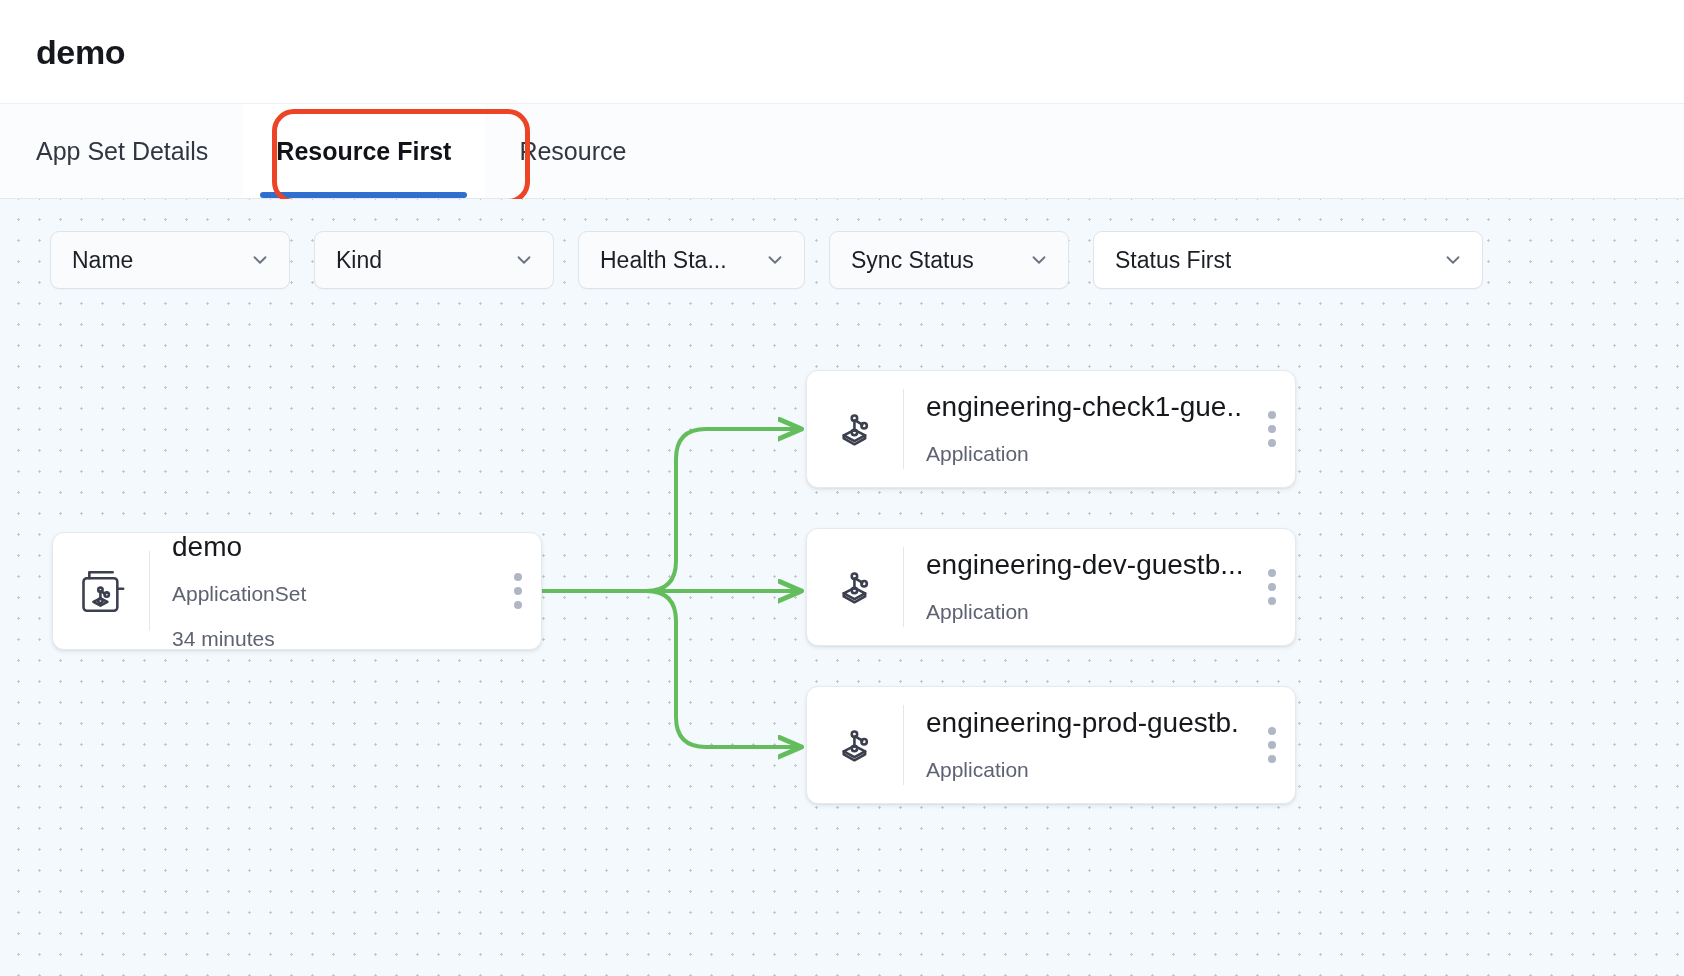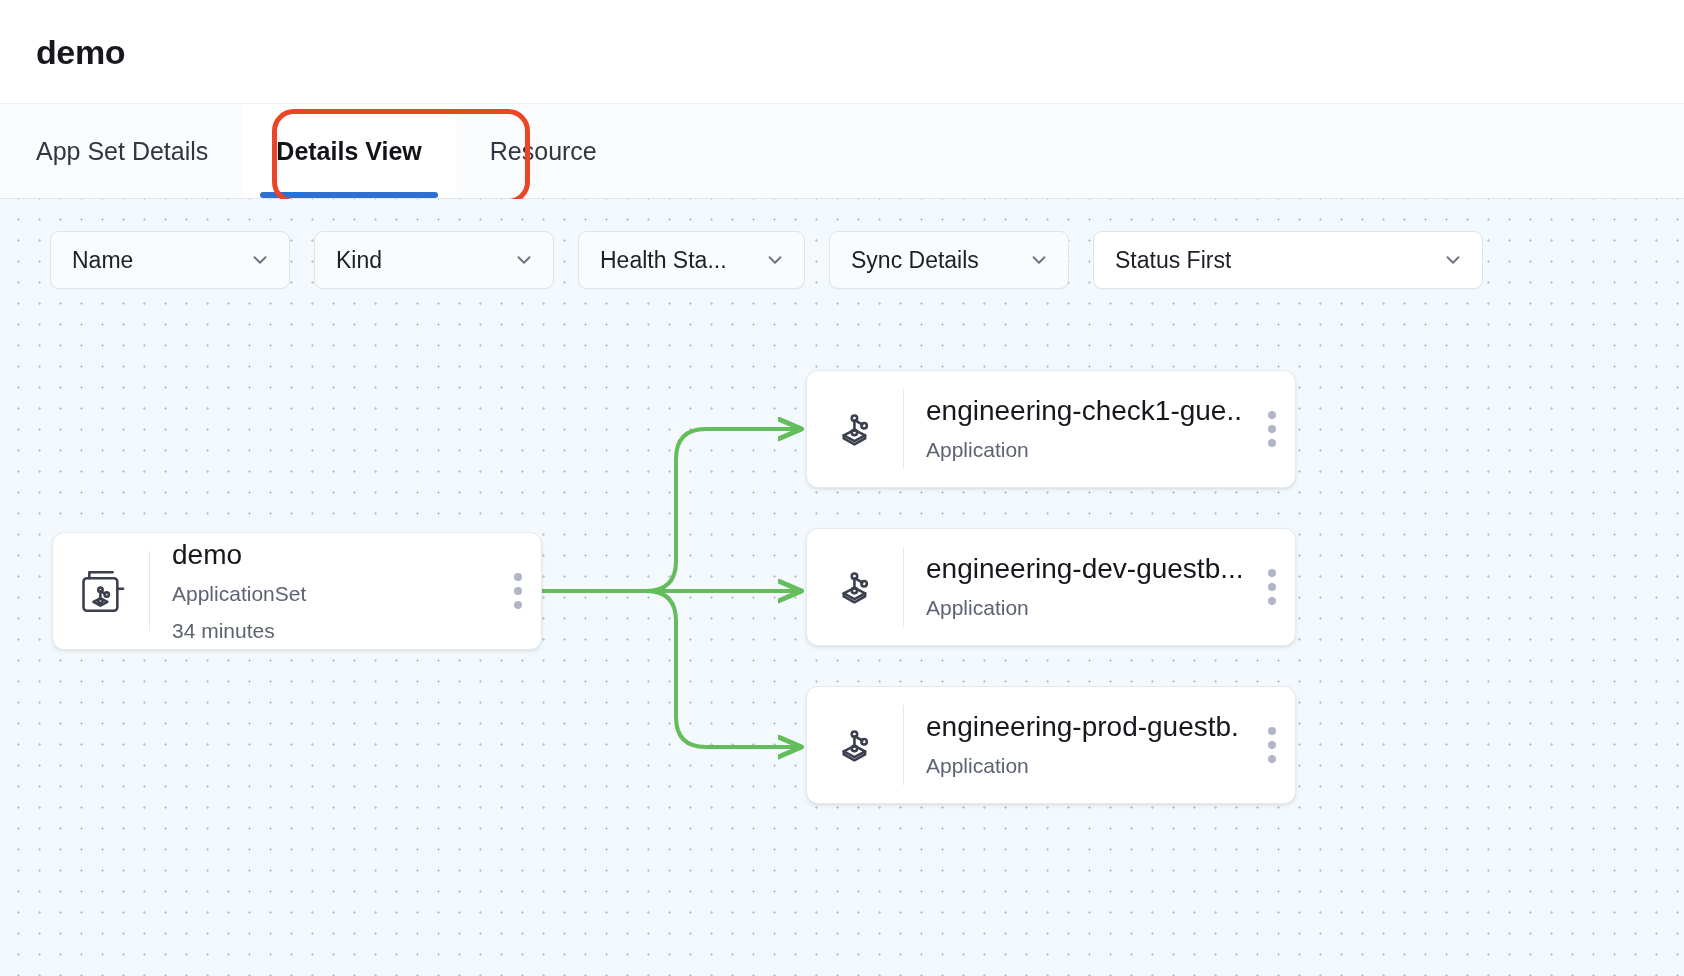--- a/index.html
+++ b/index.html
@@ -186,21 +186,21 @@
     font-size: 28px;
     color: #16181d;
     line-height: 1.25;
     white-space: nowrap;
     overflow: hidden;
   }
   .node-sub {
     font-size: 21px;
     color: #5e6373;
     line-height: 1.35;
-    margin-top: 8px;
+    margin-top: 16px;
     white-space: nowrap;
   }
   .node-kebab {
     flex: 0 0 auto;
     width: 46px;
     height: 100%;
     display: flex;
     flex-direction: column;
     align-items: center;
     justify-content: center;
@@ -230,21 +230,21 @@
 
   <div class="header">
     <div class="header-title">demo</div>
   </div>
 
   <div class="tabbar">
     <div class="tab">
       <span>App Set Details</span>
     </div>
     <div class="tab active">
-      <span>Details View</span>
+      <span>Resource First</span>
     </div>
     <div class="tab">
       <span>Resource</span>
     </div>
     <div class="tab-highlight"></div>
   </div>
 
   <div class="canvas">
 
     <div class="filterbar">
@@ -264,21 +264,21 @@
       </div>
 
       <div class="select w-health">
         <span class="sel-label">Health Sta...</span>
         <svg class="chev" width="22" height="22" viewBox="0 0 24 24" fill="none" stroke="#6b7280" stroke-width="2" stroke-linecap="round" stroke-linejoin="round">
             <polyline points="6 9 12 15 18 9"></polyline>
           </svg>
       </div>
 
       <div class="select w-sync">
-        <span class="sel-label">Sync Details</span>
+        <span class="sel-label">Sync Status</span>
         <svg class="chev" width="22" height="22" viewBox="0 0 24 24" fill="none" stroke="#6b7280" stroke-width="2" stroke-linecap="round" stroke-linejoin="round">
             <polyline points="6 9 12 15 18 9"></polyline>
           </svg>
       </div>
 
       <div class="select w-sort">
         <span class="sel-label">Status First</span>
         <svg class="chev" width="22" height="22" viewBox="0 0 24 24" fill="none" stroke="#6b7280" stroke-width="2" stroke-linecap="round" stroke-linejoin="round">
             <polyline points="6 9 12 15 18 9"></polyline>
           </svg>

